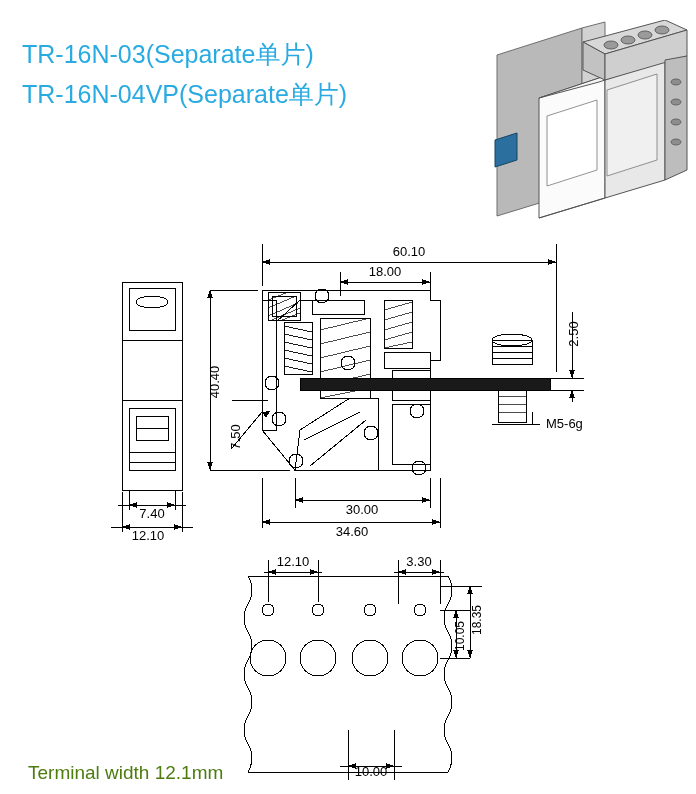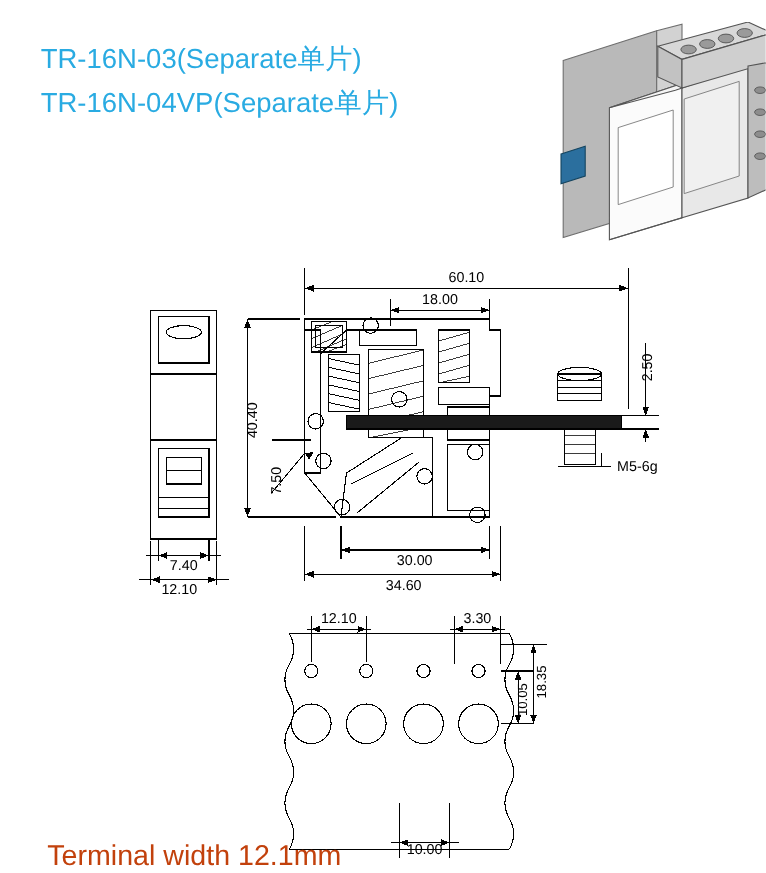--- a/index.html
+++ b/index.html
@@ -8,39 +8,38 @@
     width: 696px; height: 794px;
     background: #ffffff;
     font-family: "Liberation Sans", sans-serif;
     overflow: hidden;
   }
   #page {
     position: relative;
     width: 552px;
     height: 794px;
     background: #ffffff;
-    margin-left: 15px;
   }
   .title-block {
     position: absolute;
     left: 22px;
     top: 34px;
     color: #29ABE2;
     font-size: 25px;
     line-height: 40px;
     letter-spacing: 0px;
     white-space: nowrap;
   }
   .title-line { display: block; }
   .footer-note {
     position: absolute;
     left: 28px;
     top: 762px;
-    font-size: 26px;
-    color: #c2410c;
+    font-size: 19px;
+    color: #4d7c0f;
     white-space: nowrap;
   }
   .photo {
     position: absolute;
     left: 487px;
     top: 20px;
     width: 205px;
     height: 215px;
   }
   svg { display: block; }

